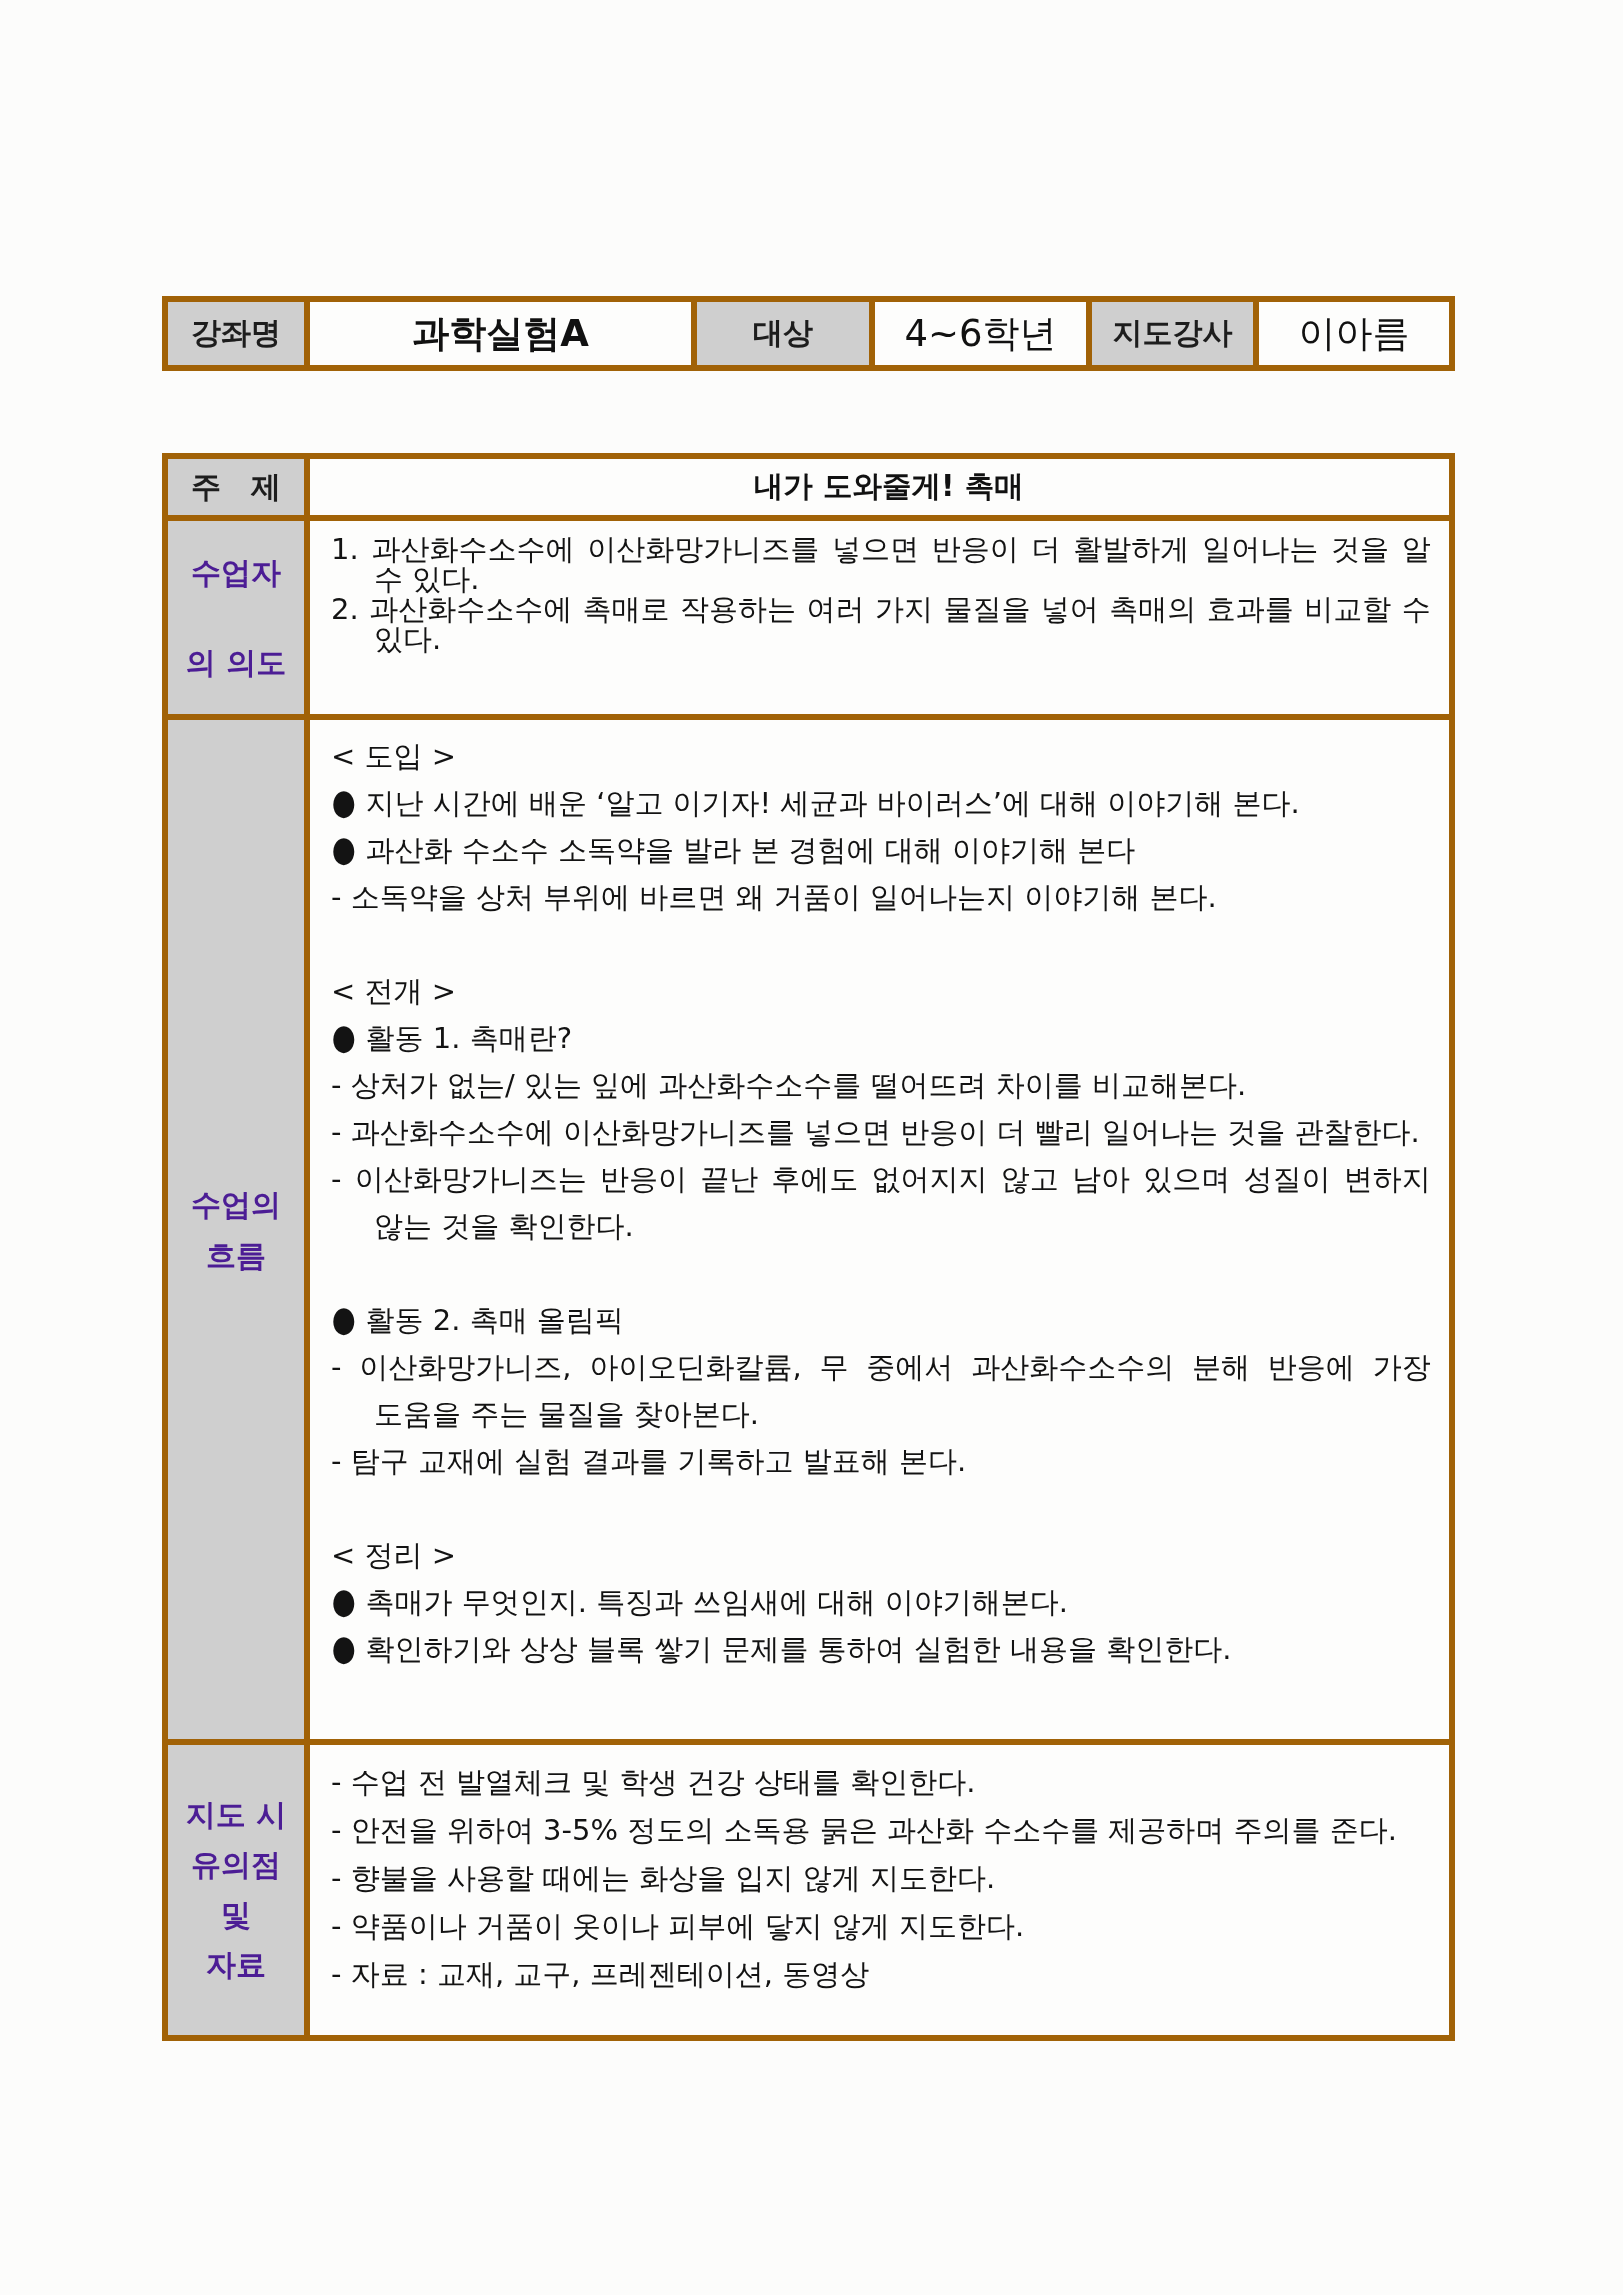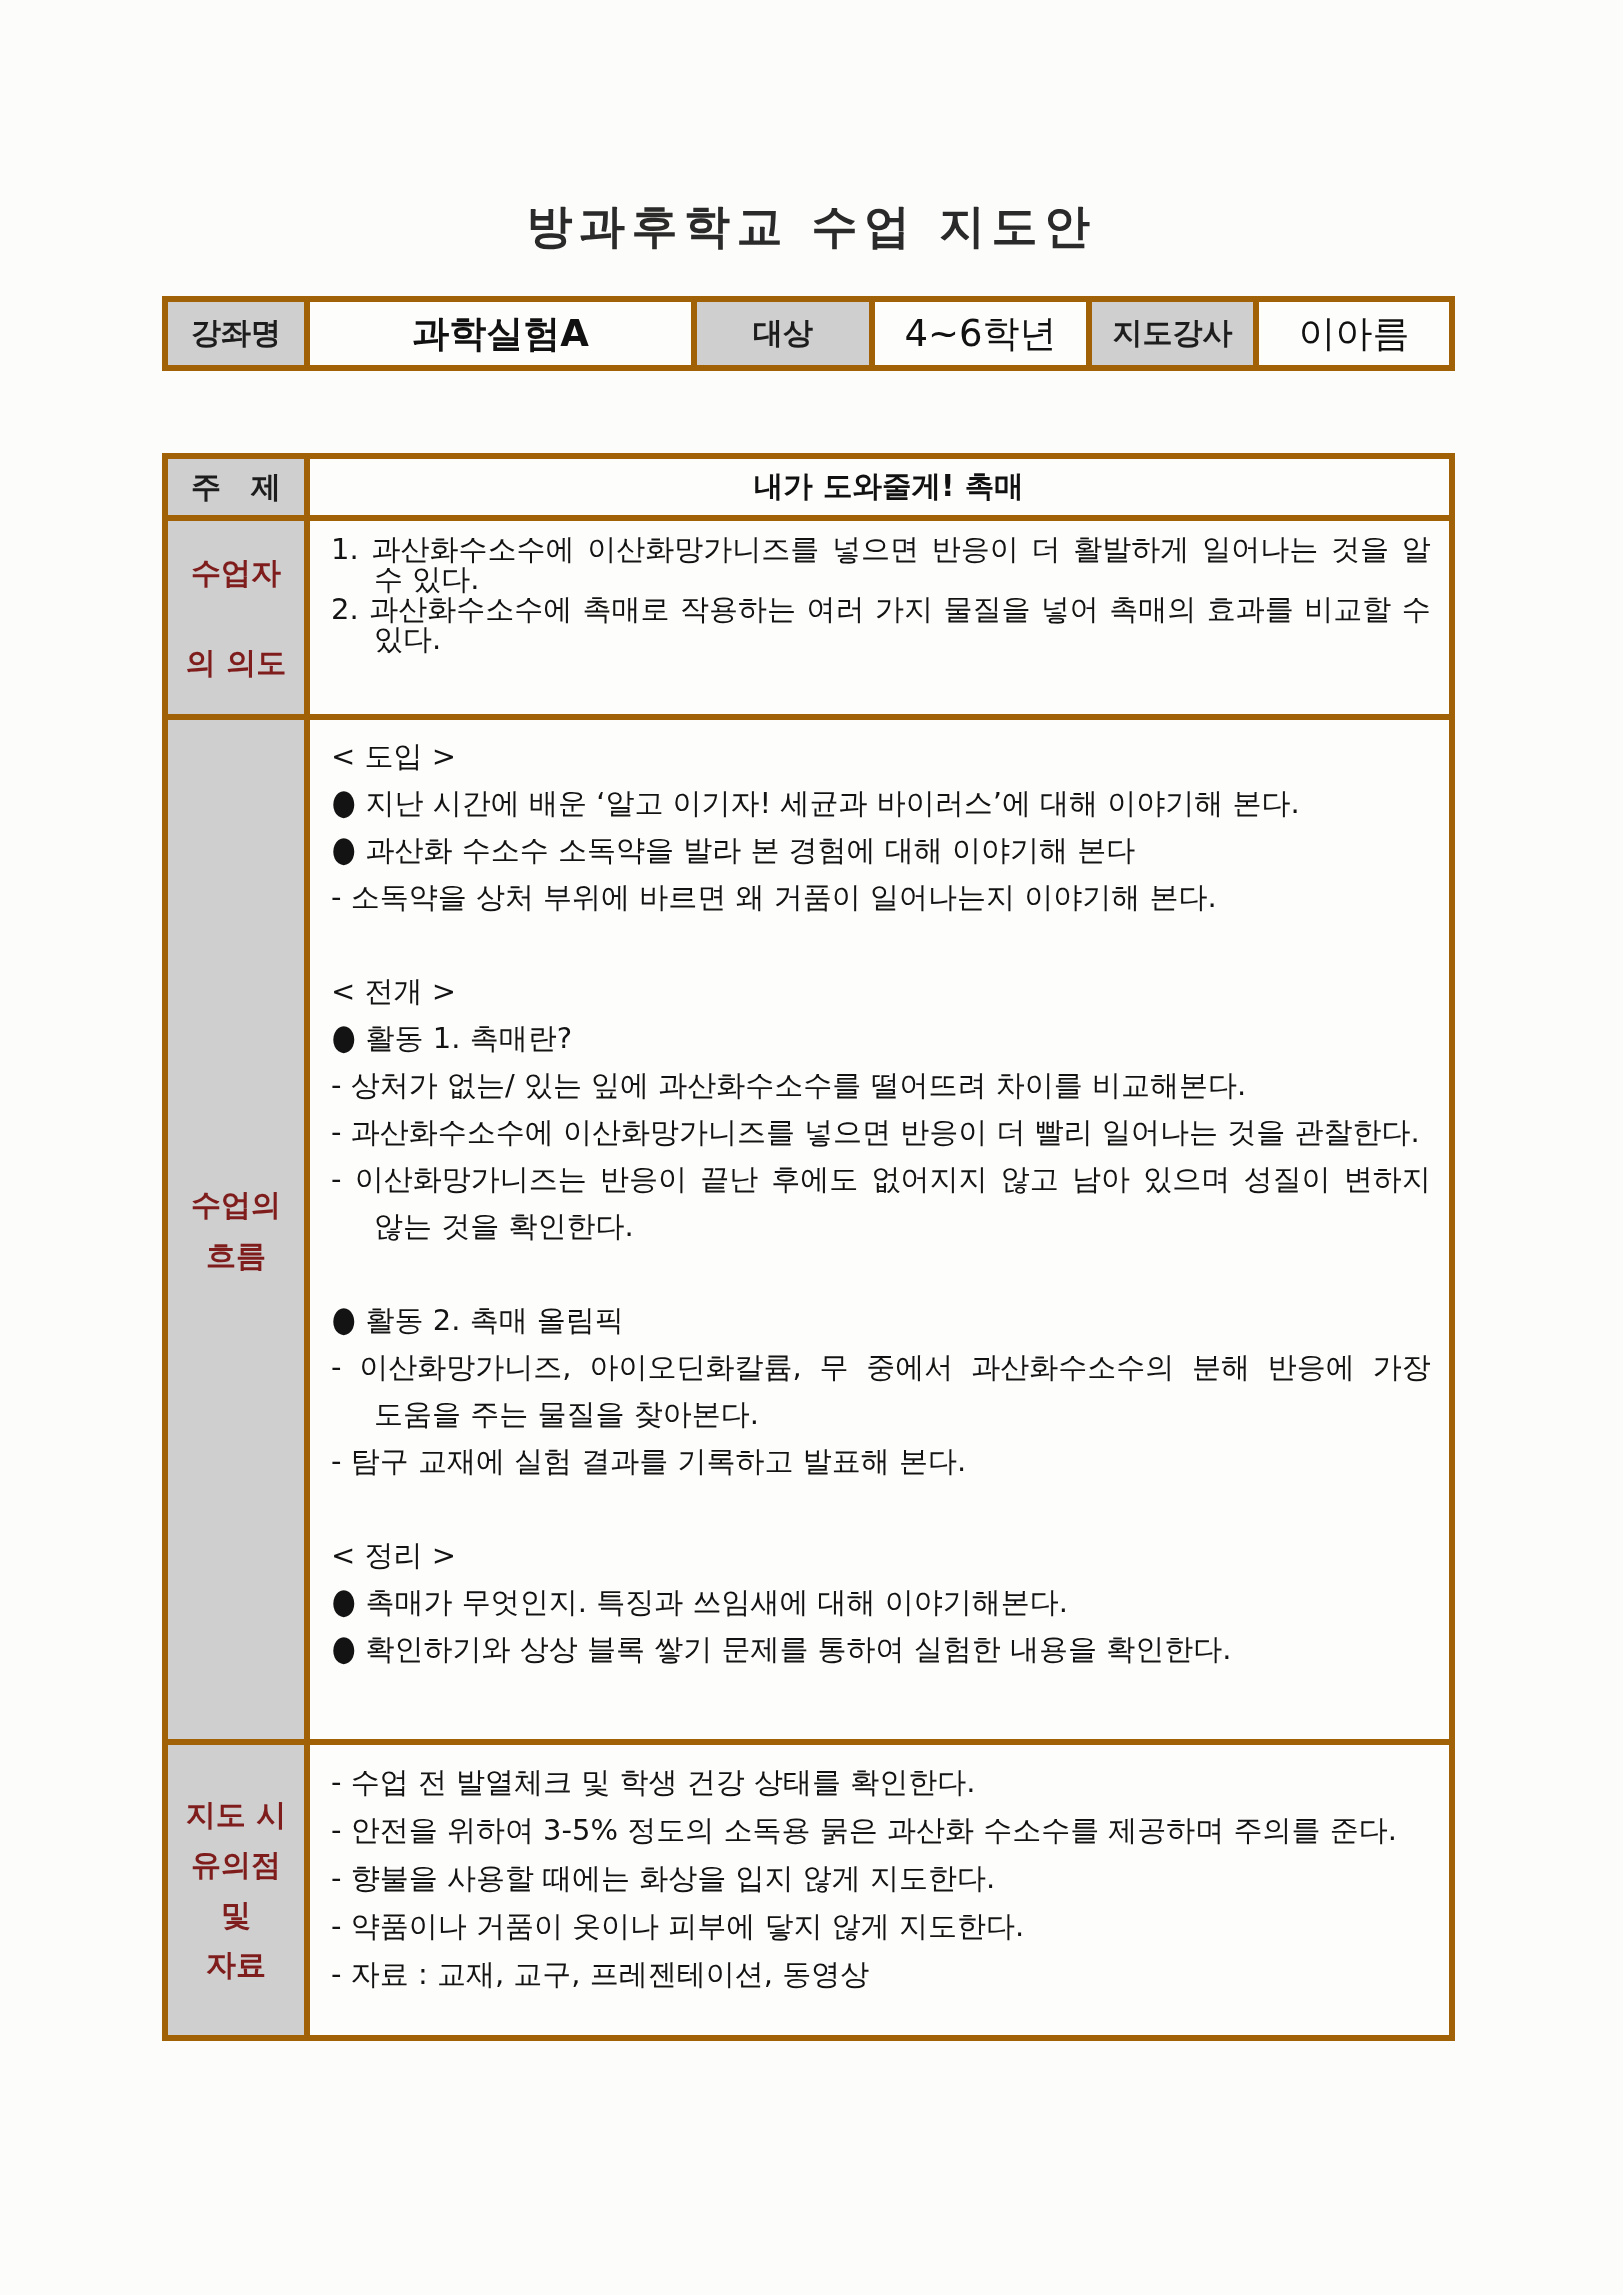--- a/index.html
+++ b/index.html
@@ -87,30 +87,29 @@
   .r-intent .line { line-height: 30px; min-height: 50px; }
   .r-notes  .line { line-height: 48px; min-height: 48px; }
   .line.bullet, .line.dash, .line.num {
     padding-left: 43px;
     text-indent: -43px;
   }
   .line.blank { min-height: 47px; }
   .marker { display: inline-block; text-indent: 0; }
   .line.bullet .marker { transform: scaleY(1.22) scaleX(0.95); transform-origin: center 60%; }
 
-  .label-line { line-height: 51px; font-weight: bold; font-size: 30px; color: #7f1d1d; }
+  .label-line { line-height: 51px; font-weight: bold; font-size: 30px; color: #4c1d95; }
   .r-intent .label-line { line-height: 90px; }
   .r-notes  .label-line { line-height: 50px; }
 </style>
 </head>
 <body>
 
 <div class="page">
 
-  <h1 class="page-title">방과후학교 수업 지도안</h1>
 
   <table class="info-table">
     <colgroup>
       <col style="width:142px">
         <col style="width:387px">
         <col style="width:178px">
       <col style="width:217px">
         <col style="width:167px">
         <col style="width:196px">
     </colgroup>

